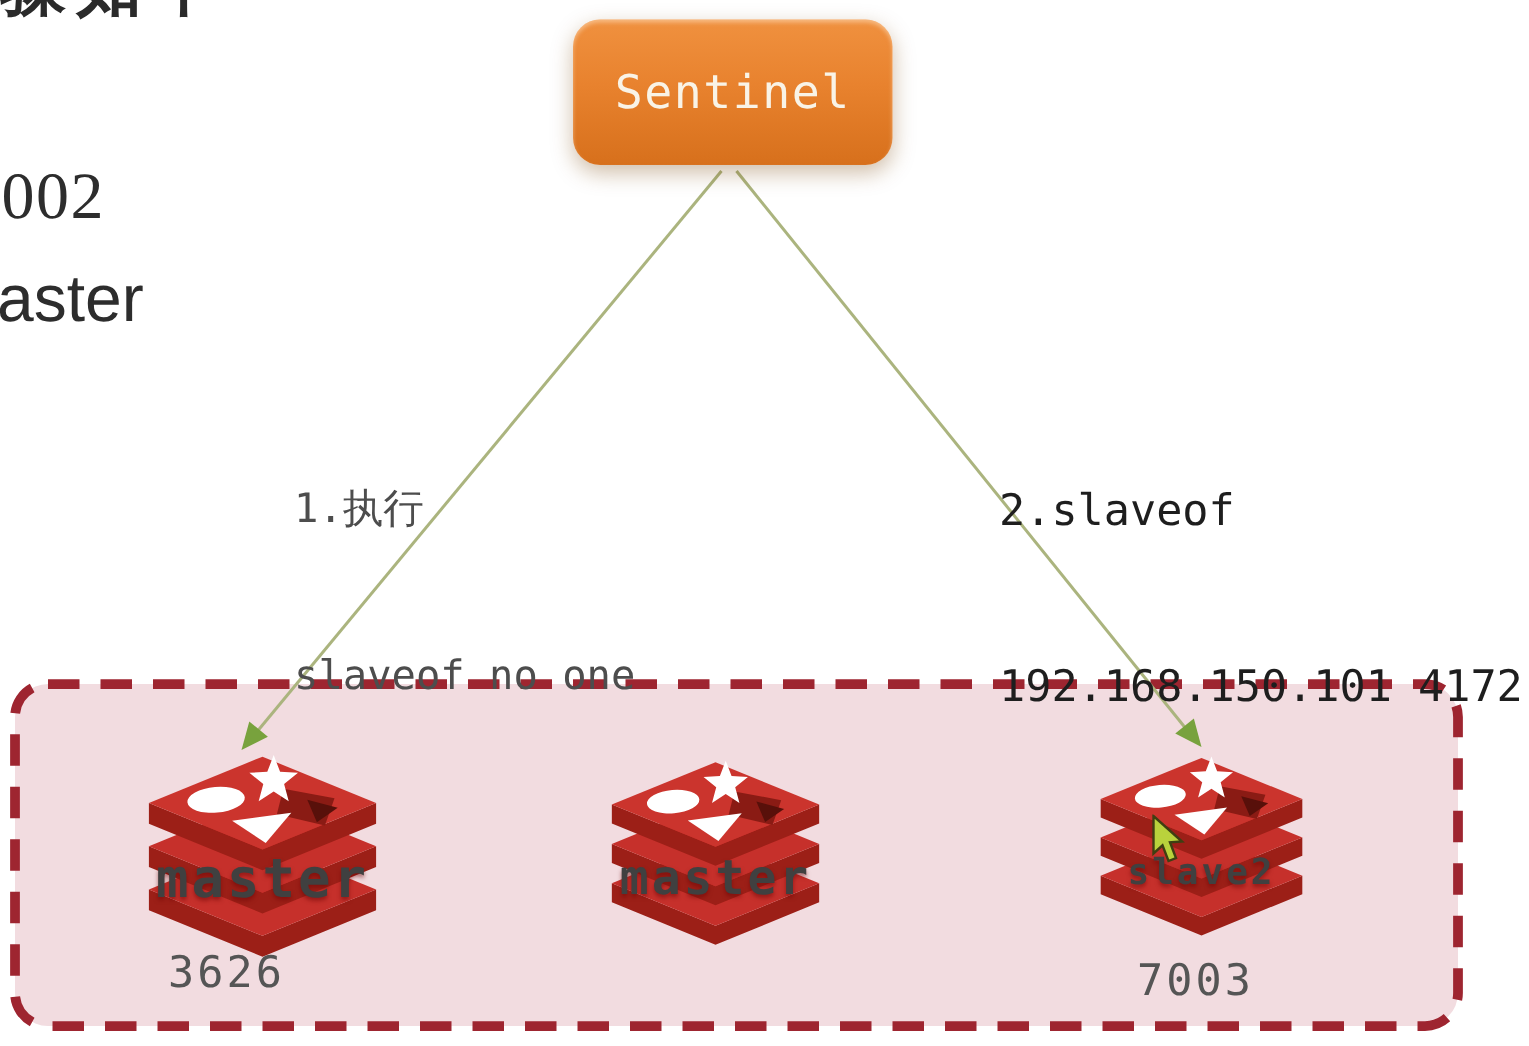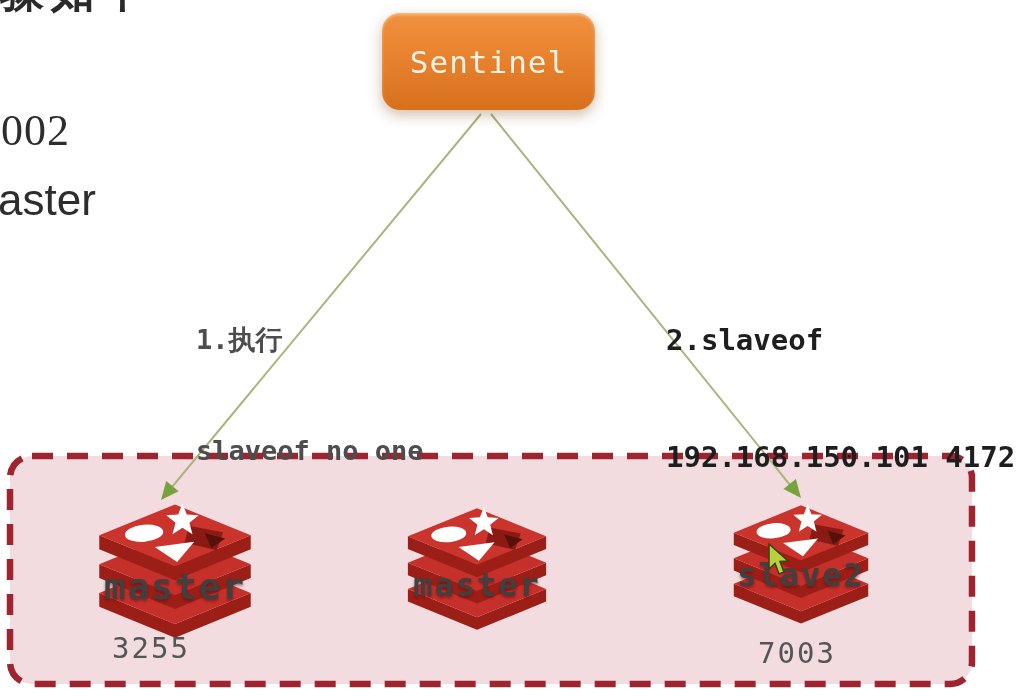--- a/index.html
+++ b/index.html
@@ -38,38 +38,38 @@
   #sentinel .label{
     color:#f9f3e6; font-size:31px; letter-spacing:1px;
   }
 
   
   .layer-svg{ position:absolute; left:0; top:0; width:1019px; height:697px; pointer-events:none; }
   #box-layer{ z-index:1; }
   #arrow-layer{ z-index:2; }
 
   
-  .annotation{ position:absolute; z-index:5; white-space:pre;font-weight:bold; }
+  .annotation{ position:absolute; z-index:5; white-space:pre; }
   #ann-left{ left:196px; top:247px; font-size:27px; line-height:37px; color:#4d4d4d; }
   #ann-right{ left:654px; top:243px; font-size:29px; line-height:39px; color:#1e1e1e;margin-left:12px; }
 
   
   .node{ position:absolute; z-index:3; }
   #node-1{ left:95px;  top:500px; width:160px; height:139px; }
   #node-2{ left:404px; top:504px; width:146px; height:127px; }
   #node-3{ left:730px; top:501px; width:142px; height:124px; }
   .node svg.redis{ position:absolute; left:0; top:0; width:100%; height:100%; }
   .role{
     position:absolute; left:0; width:100%; text-align:center;
     color:#404040; font-weight:bold; letter-spacing:2px;
     text-shadow:0 2px 3px rgba(110,5,5,0.55);
   }
   #node-1 .role{ top:66px; font-size:36px; }
   #node-2 .role{ top:62px; font-size:32px; }
-  #node-3 .role{ top:55px; font-size:32px; }
+  #node-3 .role{ top:66px; font-size:24px; }
   .port{
     position:absolute; left:0; width:100%; text-align:center;
     color:#555555; font-size:29px; letter-spacing:2px;
   }
   #node-1 .port{ top:131px; margin-left:-24px; }
   #node-2 .port{ top:129px; margin-left:-6px; }
   #node-3 .port{ top:135px; margin-left:-4px; }
 
   #cursor{ position:absolute; left:766px; top:543px; z-index:10; }
 </style>
@@ -120,21 +120,21 @@
       <path d="M75,31 L146,60 L75,89 L4,60 Z" fill="#c6302b"></path>
       <path d="M4,33 L4,46 L75,75 L146,46 L146,33 L75,62 Z" fill="#9c1f17"></path>
       <path d="M75,4 L146,33 L75,62 L4,33 Z" fill="#cb342d"></path>
       <path d="M88,24 L120,30 L114,47 L84,40 Z" fill="#8a1b14"></path>
       <path d="M103,31 L122,36 L109,45 Z" fill="#58100a"></path>
       <ellipse cx="46" cy="31" rx="18" ry="8" fill="#ffffff" transform="rotate(-5 46 31)"></ellipse>
       <polygon fill="#ffffff" points="82,3 86,13.5 97.2,14.1 88.5,21.1 91.4,31.9 82,25.8 72.6,31.9 75.5,21.1 66.8,14.1 78,13.5"></polygon>
       <path d="M56,44 L93,39 L77,58 Z" fill="#ffffff"></path>
     </svg>
     <div class="role mono">master</div>
-    <div class="port mono">3255</div>
+    <div class="port mono">3626</div>
   </div>
 
   <div class="node" id="node-2">
     <svg class="redis" viewBox="0 0 150 130">
       <path d="M4,87 L4,100 L75,129 L146,100 L146,87 L75,116 Z" fill="#9c1f17"></path>
       <path d="M75,58 L146,87 L75,116 L4,87 Z" fill="#c6302b"></path>
       <path d="M4,60 L4,73 L75,102 L146,73 L146,60 L75,89 Z" fill="#9c1f17"></path>
       <path d="M75,31 L146,60 L75,89 L4,60 Z" fill="#c6302b"></path>
       <path d="M4,33 L4,46 L75,75 L146,46 L146,33 L75,62 Z" fill="#9c1f17"></path>
       <path d="M75,4 L146,33 L75,62 L4,33 Z" fill="#cb342d"></path>

